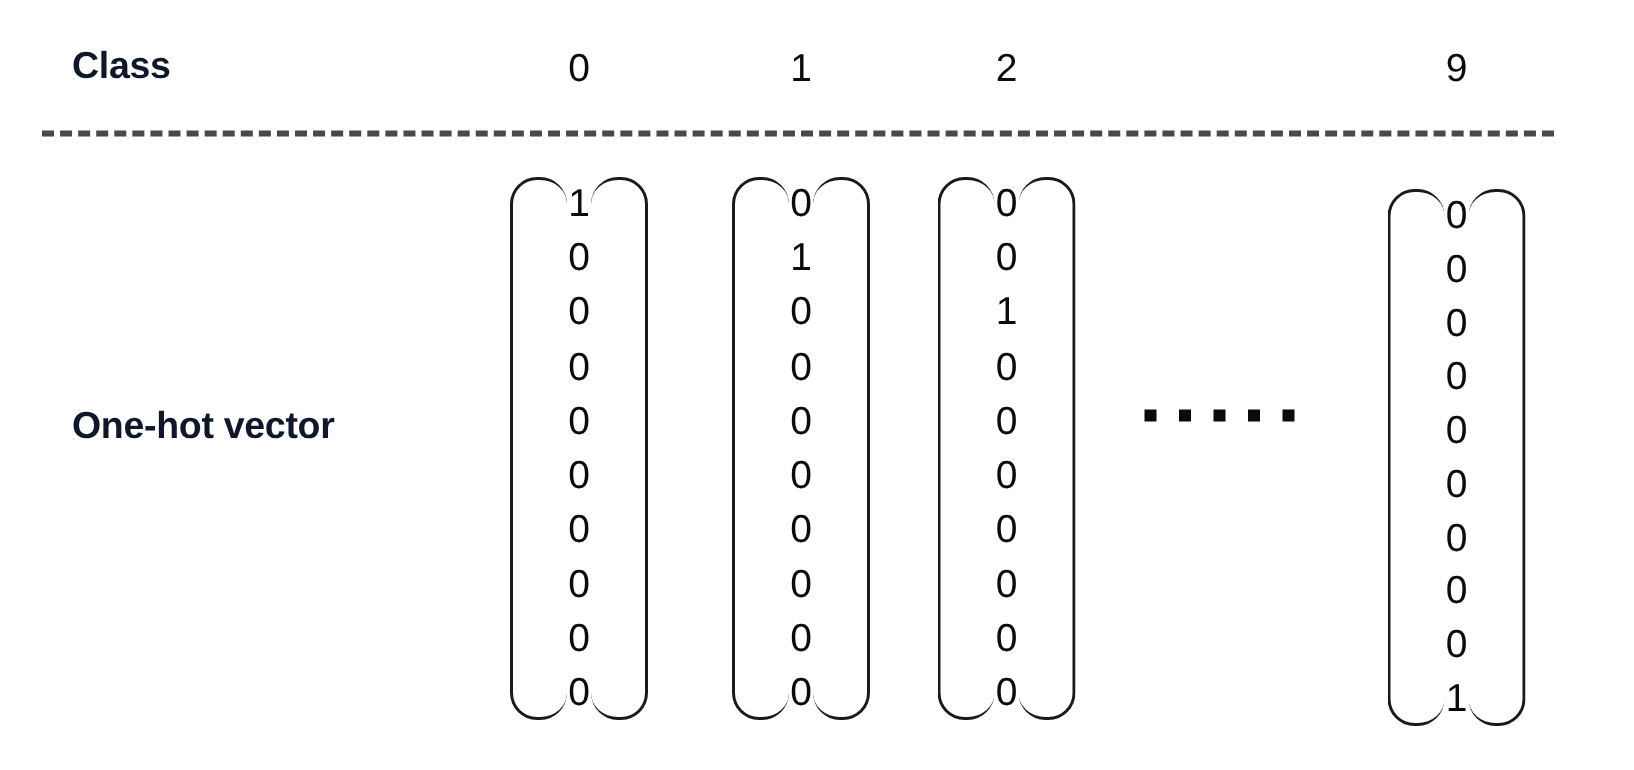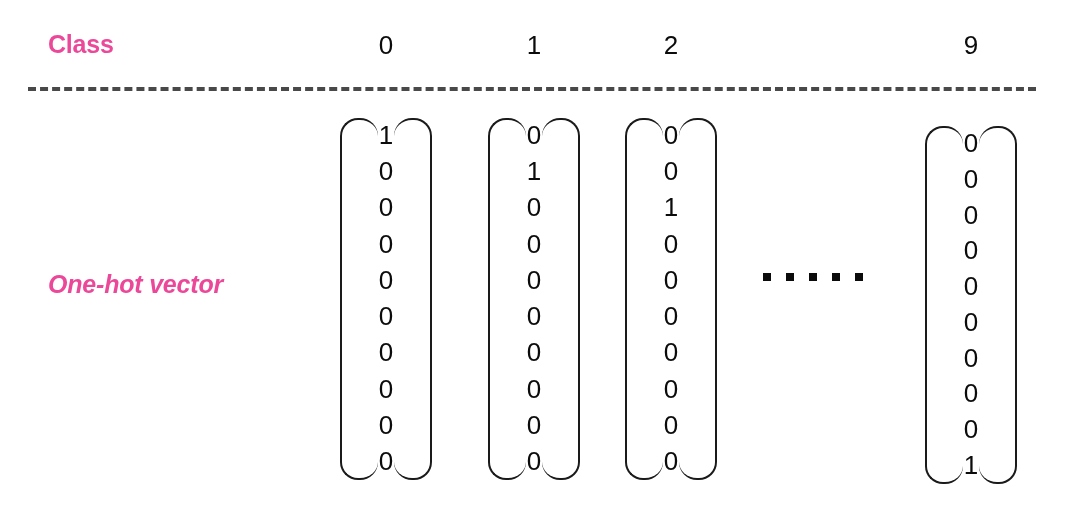--- a/index.html
+++ b/index.html
@@ -16,25 +16,25 @@
     color: #000000;
   }
 
   
   .row-label {
     position: absolute;
     left: 48px;
     font-weight: bold;
     font-size: 25px;
     letter-spacing: -0.2px;
-    color: #ec4899;
+    color: #0f172a;
     white-space: nowrap;
   }
   #class-label   { top: 30px; }
-  #onehot-label  { top: 270px; font-style: italic; }
+  #onehot-label  { top: 270px; }
 
   
   .separator {
     position: absolute;
     left: 28px;
     top: 87px;
     width: 1008px;
     height: 0;
     border-top: 4px dashed #494949;
   }

